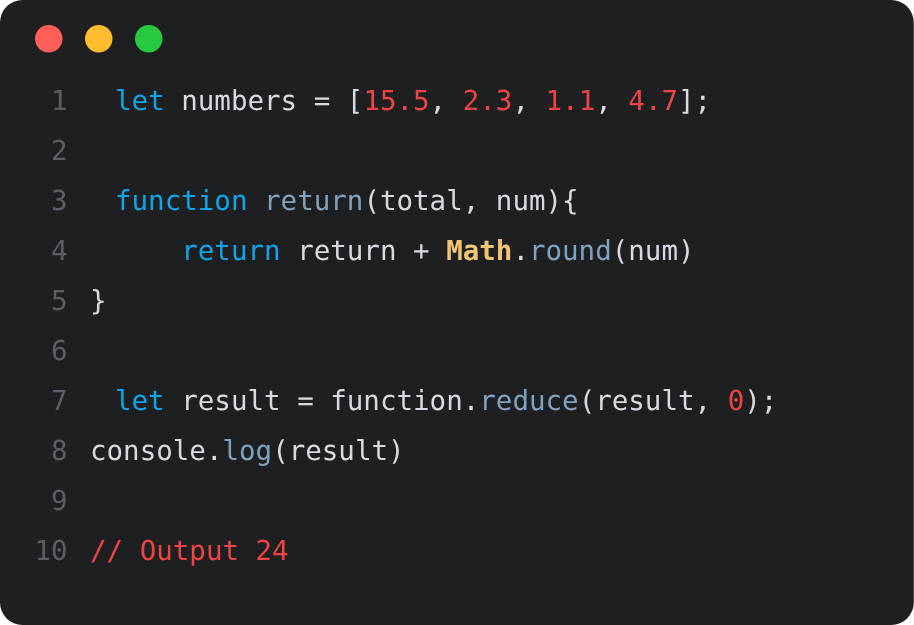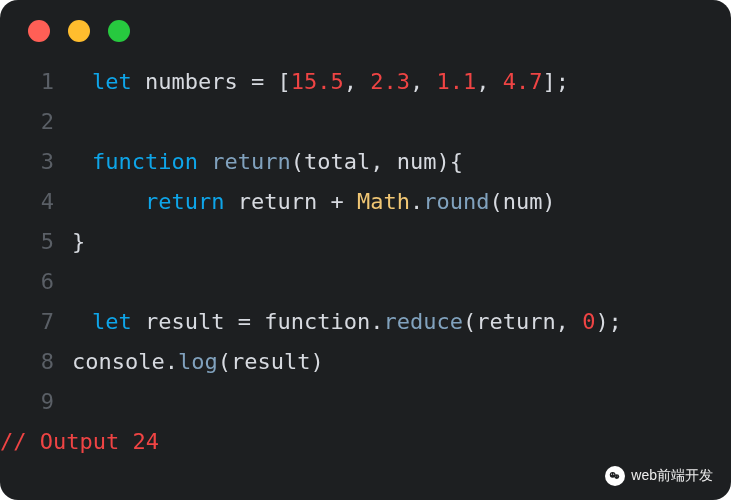--- a/index.html
+++ b/index.html
@@ -57,21 +57,21 @@
   }
   .code-text {
     color: #d7dae0;
     flex: 1;
   }
 
   .kw      { color: #0ea5e9; margin-left: 20px; } 
   .ident   { color: #d7dae0; text-align: center; }
   .fname   { color: #81a2be; }
   .fcall   { color: #81a2be; }
-  .cls     { color: #f0c674; }
+  .cls     { color: #f0c674; font-weight: bold; }
   .num     { color: #ef4444; }
   .punct   { color: #d7dae0; }
   .comment { color: #ef4444; }
 
   .watermark {
     position: absolute;
     right: 18px;
     bottom: 14px;
     display: flex;
     align-items: center;
@@ -100,32 +100,19 @@
     <div class="traffic-light green"></div>
   </div>
 
   <div class="code" id="code-block">
       <div class="line"><span class="gutter">1</span><span class="code-text"><span class="kw">let</span><span class="punct"> </span><span class="ident">numbers</span><span class="punct"> = [</span><span class="num">15.5</span><span class="punct">, </span><span class="num">2.3</span><span class="punct">, </span><span class="num">1.1</span><span class="punct">, </span><span class="num">4.7</span><span class="punct">];</span></span></div>
       <div class="line"><span class="gutter">2</span><span class="code-text"> </span></div>
       <div class="line"><span class="gutter">3</span><span class="code-text"><span class="kw">function</span><span class="punct"> </span><span class="fname">return</span><span class="punct">(total, num){</span></span></div>
       <div class="line"><span class="gutter">4</span><span class="code-text"><span class="punct">    </span><span class="kw">return</span><span class="punct"> return + </span><span class="cls">Math</span><span class="punct">.</span><span class="fcall">round</span><span class="punct">(num)</span></span></div>
       <div class="line"><span class="gutter">5</span><span class="code-text"><span class="punct">}</span></span></div>
       <div class="line"><span class="gutter">6</span><span class="code-text"> </span></div>
-      <div class="line"><span class="gutter">7</span><span class="code-text"><span class="kw">let</span><span class="punct"> result = function.</span><span class="fcall">reduce</span><span class="punct">(return, </span><span class="num">0</span><span class="punct">);</span></span></div>
+      <div class="line"><span class="gutter">7</span><span class="code-text"><span class="kw">let</span><span class="punct"> result = function.</span><span class="fcall">reduce</span><span class="punct">(result, </span><span class="num">0</span><span class="punct">);</span></span></div>
       <div class="line"><span class="gutter">8</span><span class="code-text"><span class="ident">console</span><span class="punct">.</span><span class="fcall">log</span><span class="punct">(result)</span></span></div>
       <div class="line"><span class="gutter">9</span><span class="code-text"> </span></div>
-      <div class="line"><span class="code-text"><span class="comment">// Output 24</span></span></div>
+      <div class="line"><span class="gutter">10</span><span class="code-text"><span class="comment">// Output 24</span></span></div>
     </div>
 
-  <div class="watermark">
-    <span class="watermark-icon">
-      <svg viewBox="0 0 24 24" width="14" height="14">
-        <circle cx="8" cy="10" r="5" fill="#1d1f21"></circle>
-        <circle cx="15" cy="13" r="4.2" fill="#1d1f21"></circle>
-        <circle cx="6.2" cy="8.8" r="0.9" fill="#fff"></circle>
-        <circle cx="9.8" cy="8.8" r="0.9" fill="#fff"></circle>
-        <circle cx="13.4" cy="12.2" r="0.75" fill="#fff"></circle>
-        <circle cx="16.6" cy="12.2" r="0.75" fill="#fff"></circle>
-      </svg>
-    </span>
-    <span>web前端开发</span>
-  </div>
 </div>
 
 </body></html>

